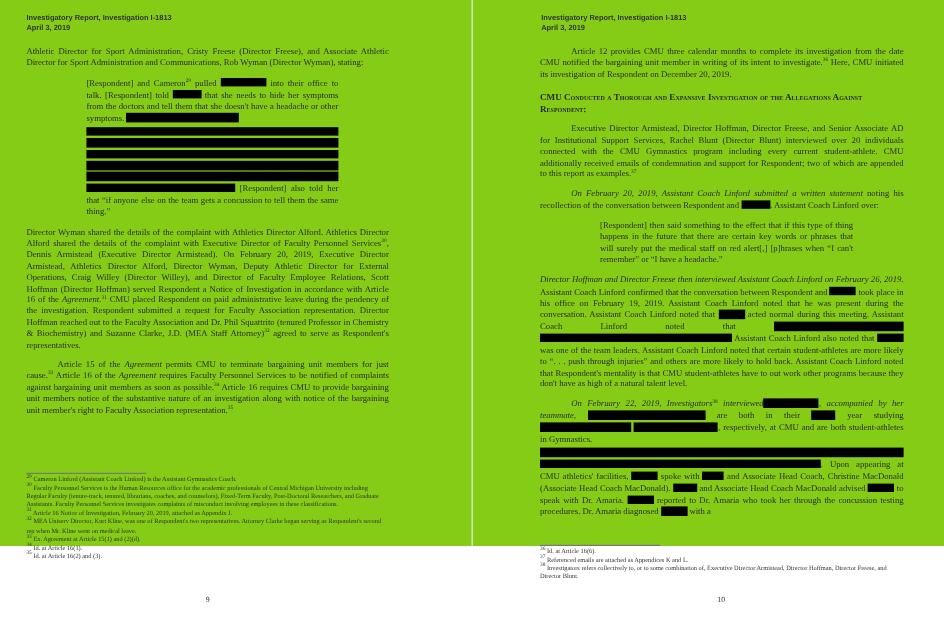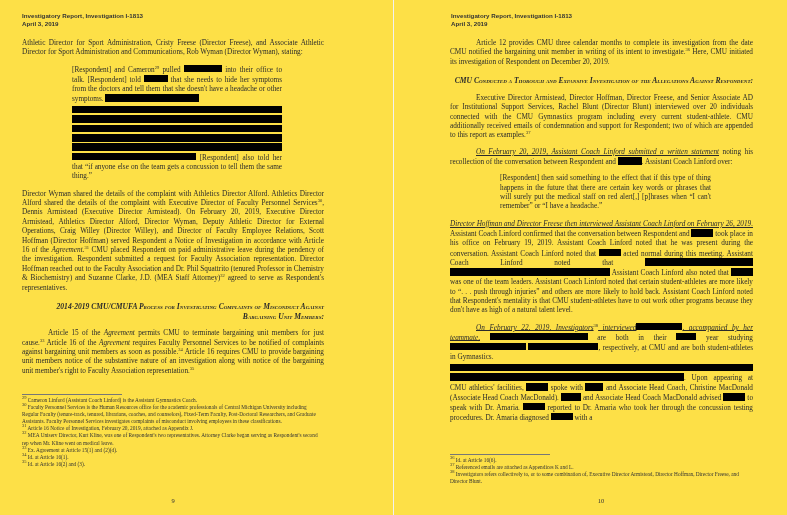--- a/index.html
+++ b/index.html
@@ -1,35 +1,35 @@
 <!DOCTYPE html>
 <html><head>
   <meta charset="utf-8">
   <style>
     html, body { margin: 0; padding: 0; background: #ffffff; }
     body { width: 787px; height: 515px; overflow: hidden; position: relative;
            font-family: "Liberation Serif", "DejaVu Serif", serif; color: #2a2a2a; }
     .spread { position: absolute; left: 0; top: 0; width: 787px; height: 515px; display: flex; }
-    .page { position: relative; width: 393px; height: 515px; background: #fde047; }
+    .page { position: relative; width: 393px; height: 455px; background: #84cc16; }
     .page.left { border-right: 1px solid #f1f1f1; }
     .hdr { position: absolute; font-family: "Liberation Sans", "DejaVu Sans", sans-serif;
            font-size: 6.2px; font-weight: bold; line-height: 8px; color: #333; }
     .page.left .hdr { left: 22px; top: 12px; }
     .page.right .hdr { left: 57px; top: 12px; }
     .body { position: absolute; font-size: 7.25px; line-height: 9.4px; text-align: justify; color: #2b2b2b; }
     .page.left .body { left: 22px; width: 302px; top: 39px; }
     .page.right .body { left: 56px; width: 303px; top: 39px; }
     p { margin: 0 0 7px 0; }
     .indent { text-indent: 26px; }
     .quote { margin: 0 42px 8px 50px; text-align: justify; }
     .redact { display: inline-block; background: #000; height: 7.5px; vertical-align: -1px; }
     .rline { display: block; background: #000; height: 7.5px; margin: 1.9px 0; }
     sup { font-size: 4.5px; line-height: 0; vertical-align: 3px; }
-    .sc-head { font-weight: bold; font-variant: small-caps; font-size: 7.6px; line-height: 9.6px; margin: 9px 0 8px 0; text-align: right; font-style: italic; }
-    .uline { text-decoration: underline; font-style: italic; }
+    .sc-head { font-weight: bold; font-variant: small-caps; font-size: 7.6px; line-height: 9.6px; margin: 9px 0 8px 0; text-align: left; }
+    .uline { font-style: italic; }
     .fn-rule { position: absolute; height: 0.8px; background: #777; width: 100px; }
     .footnotes { position: absolute; font-size: 5.3px; line-height: 7.1px; color: #333; }
     .page.left .fn-rule { left: 22px; top: 394px; }
     .page.left .footnotes { left: 22px; width: 300px; top: 397px; }
     .page.right .fn-rule { left: 56px; top: 454px; }
     .page.right .footnotes { left: 56px; width: 300px; top: 457px; }
     .fn { margin: 0; }
     .pno { position: absolute; font-size: 6.5px; top: 497px; width: 20px; text-align: center; color: #333; }
     .page.left .pno { left: 163px; }
     .page.right .pno { left: 197px; }
@@ -54,21 +54,20 @@
         <span class="rline"></span>
         <span class="rline"></span>
         <span class="rline"></span>
         <span class="rline"></span>
         <span class="rline"></span>
         <span class="redact" style="width:124px"></span><span> [Respondent] also told her that “if anyone else on the team gets a concussion to tell them the same thing.”</span>
       </div>
 
       <p><span>Director Wyman shared the details of the complaint with Athletics Director Alford. Athletics Director Alford shared the details of the complaint with Executive Director of Faculty Personnel Services</span><sup>30</sup><span>, Dennis Armistead (Executive Director Armistead). On February 20, 2019, Executive Director Armistead, Athletics Director Alford, Director Wyman, Deputy Athletic Director for External Operations, Craig Willey (Director Willey), and Director of Faculty Employee Relations, Scott Hoffman (Director Hoffman) served Respondent a Notice of Investigation in accordance with Article 16 of the </span><i>Agreement.</i><sup>31</sup><span> CMU placed Respondent on paid administrative leave during the pendency of the investigation. Respondent submitted a request for Faculty Association representation. Director Hoffman reached out to the Faculty Association and Dr. Phil Squattrito (tenured Professor in Chemistry &amp; Biochemistry) and Suzanne Clarke, J.D. (MEA Staff Attorney)</span><sup>32</sup><span> agreed to serve as Respondent's representatives.</span></p>
 
-      <div class="sc-head">2014-2019 CMU/CMUFA Process for Investigating Complaints of Misconduct Against Bargaining Unit Members:</div>
 
       <p class="indent"><span>Article 15 of the </span><i>Agreement</i><span> permits CMU to terminate bargaining unit members for just cause.</span><sup>33</sup><span> Article 16 of the </span><i>Agreement</i><span> requires Faculty Personnel Services to be notified of complaints against bargaining unit members as soon as possible.</span><sup>34</sup><span> Article 16 requires CMU to provide bargaining unit members notice of the substantive nature of an investigation along with notice of the bargaining unit member's right to Faculty Association representation.</span><sup>35</sup></p>
     </div>
 
     <div class="fn-rule"></div>
     <div class="footnotes">
       <p class="fn"><sup>29</sup> <span>Cameron Linford (Assistant Coach Linford) is the Assistant Gymnastics Coach.</span></p>
       <p class="fn"><sup>30</sup> <span>Faculty Personnel Services is the Human Resources office for the academic professionals of Central Michigan University including Regular Faculty (tenure-track, tenured, librarians, coaches, and counselors), Fixed-Term Faculty, Post-Doctoral Researchers, and Graduate Assistants. Faculty Personnel Services investigates complaints of misconduct involving employees in these classifications.</span></p>
       <p class="fn"><sup>31</sup> <span>Article 16 Notice of Investigation, February 20, 2019, attached as Appendix J.</span></p>
       <p class="fn"><sup>32</sup> <span>MEA Uniserv Director, Kurt Kline, was one of Respondent's two representatives. Attorney Clarke began serving as Respondent's second rep when Mr. Kline went on medical leave.</span></p>

